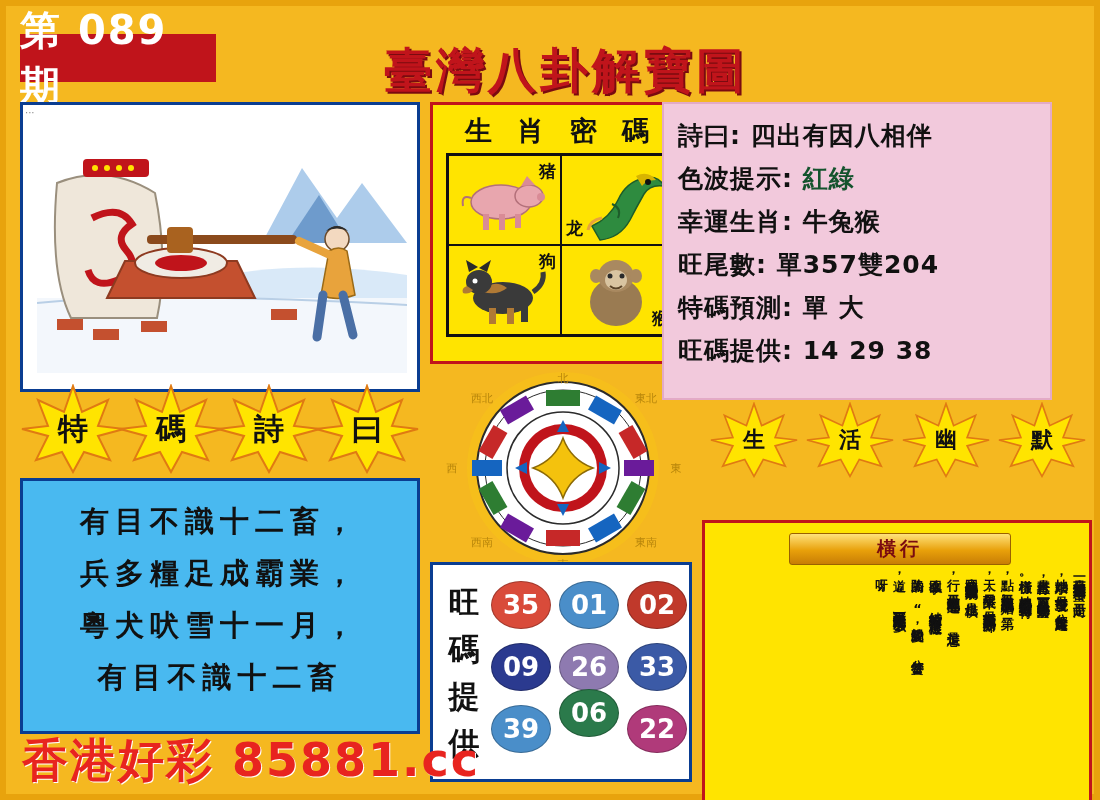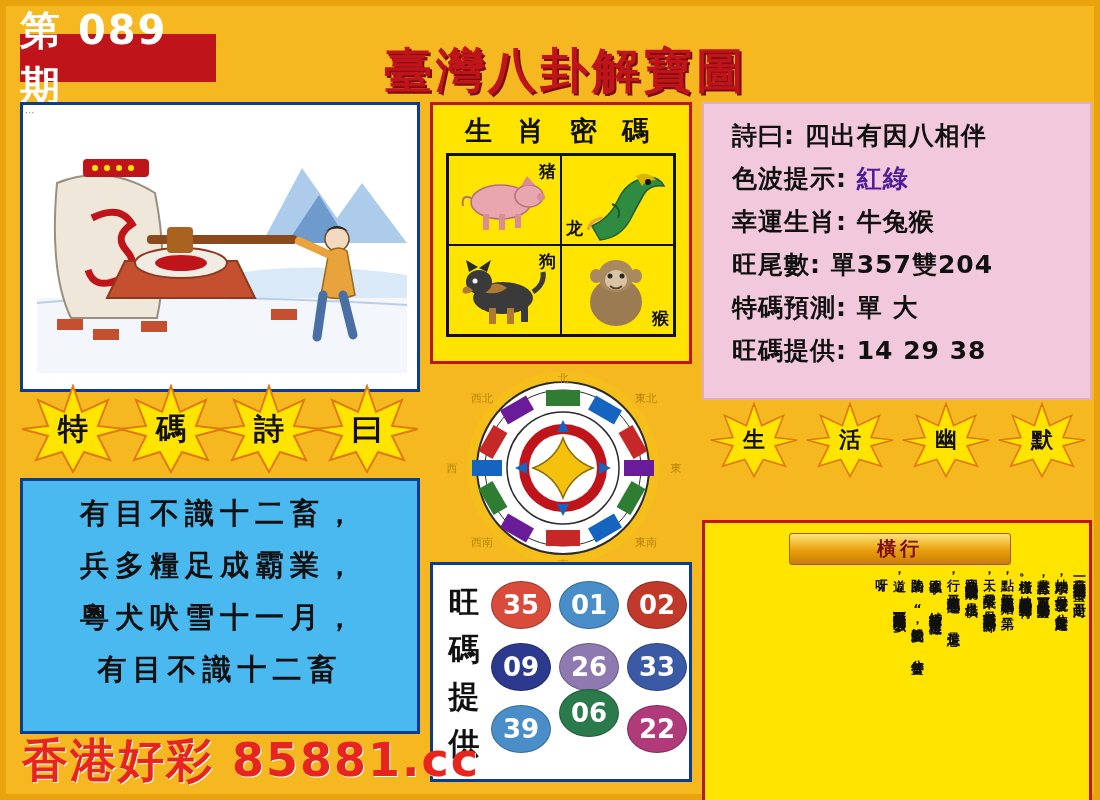--- a/index.html
+++ b/index.html
@@ -61,50 +61,50 @@
     background:#ffe400;
   }
   .zcell{position:relative;border:1px solid #111;overflow:hidden;}
   .zlabel{position:absolute;font-size:17px;font-weight:bold;color:#111;}
   .zc0 .zlabel{right:4px;top:4px;}
   .zc1 .zlabel{left:4px;bottom:4px;}
   .zc2 .zlabel{right:4px;top:4px;}
   .zc3 .zlabel{right:4px;bottom:4px;}
   
   .info-panel{
-    left:696px;top:96px;width:390px;height:298px;
+    left:656px;top:96px;width:390px;height:298px;
     background:#f2c9dc;border:2px solid #e3aac6;
-    padding:10px 28px;
+    padding:10px 14px;
   }
   .info-row{
     color:#111;font-size:25px;font-weight:bold;letter-spacing:1px;
     line-height:43px;white-space:nowrap;
     font-family:"DejaVu Sans",serif;
   }
-  .info-row .val-red{color:#4c1d95;margin-top:20px;}
+  .info-row .val-red{color:#14532d;margin-top:20px;}
   
   .star-row{position:absolute;left:14px;top:378px;width:400px;height:90px;}
   .star{
     position:absolute;top:0;width:106px;height:90px;
   }
   .star .glyph{
     position:absolute;left:0;top:0;width:106px;height:90px;
     display:flex;align-items:center;justify-content:center;
     font-size:30px;font-weight:bold;color:#111;
     font-family:"DejaVu Sans",serif;
   }
   .star-row .star:nth-child(1){left:0px;}
   .star-row .star:nth-child(2){left:98px;}
   .star-row .star:nth-child(3){left:196px;}
   .star-row .star:nth-child(4){left:294px;}
   
   .poem-panel{
     left:14px;top:472px;width:400px;height:256px;
     background:#49b9f0;border:3px solid #0a3d91;
-    padding:6px 10px 0;
+    padding:14px 10px 0;
   }
   .poem-line{
     color:#111;font-size:29px;font-weight:bold;letter-spacing:6px;
     line-height:52px;text-align:center;white-space:nowrap;
     font-family:"DejaVu Sans",serif;
   }
   
   .bagua{
     position:absolute;left:432px;top:362px;width:250px;height:205px;
   }

